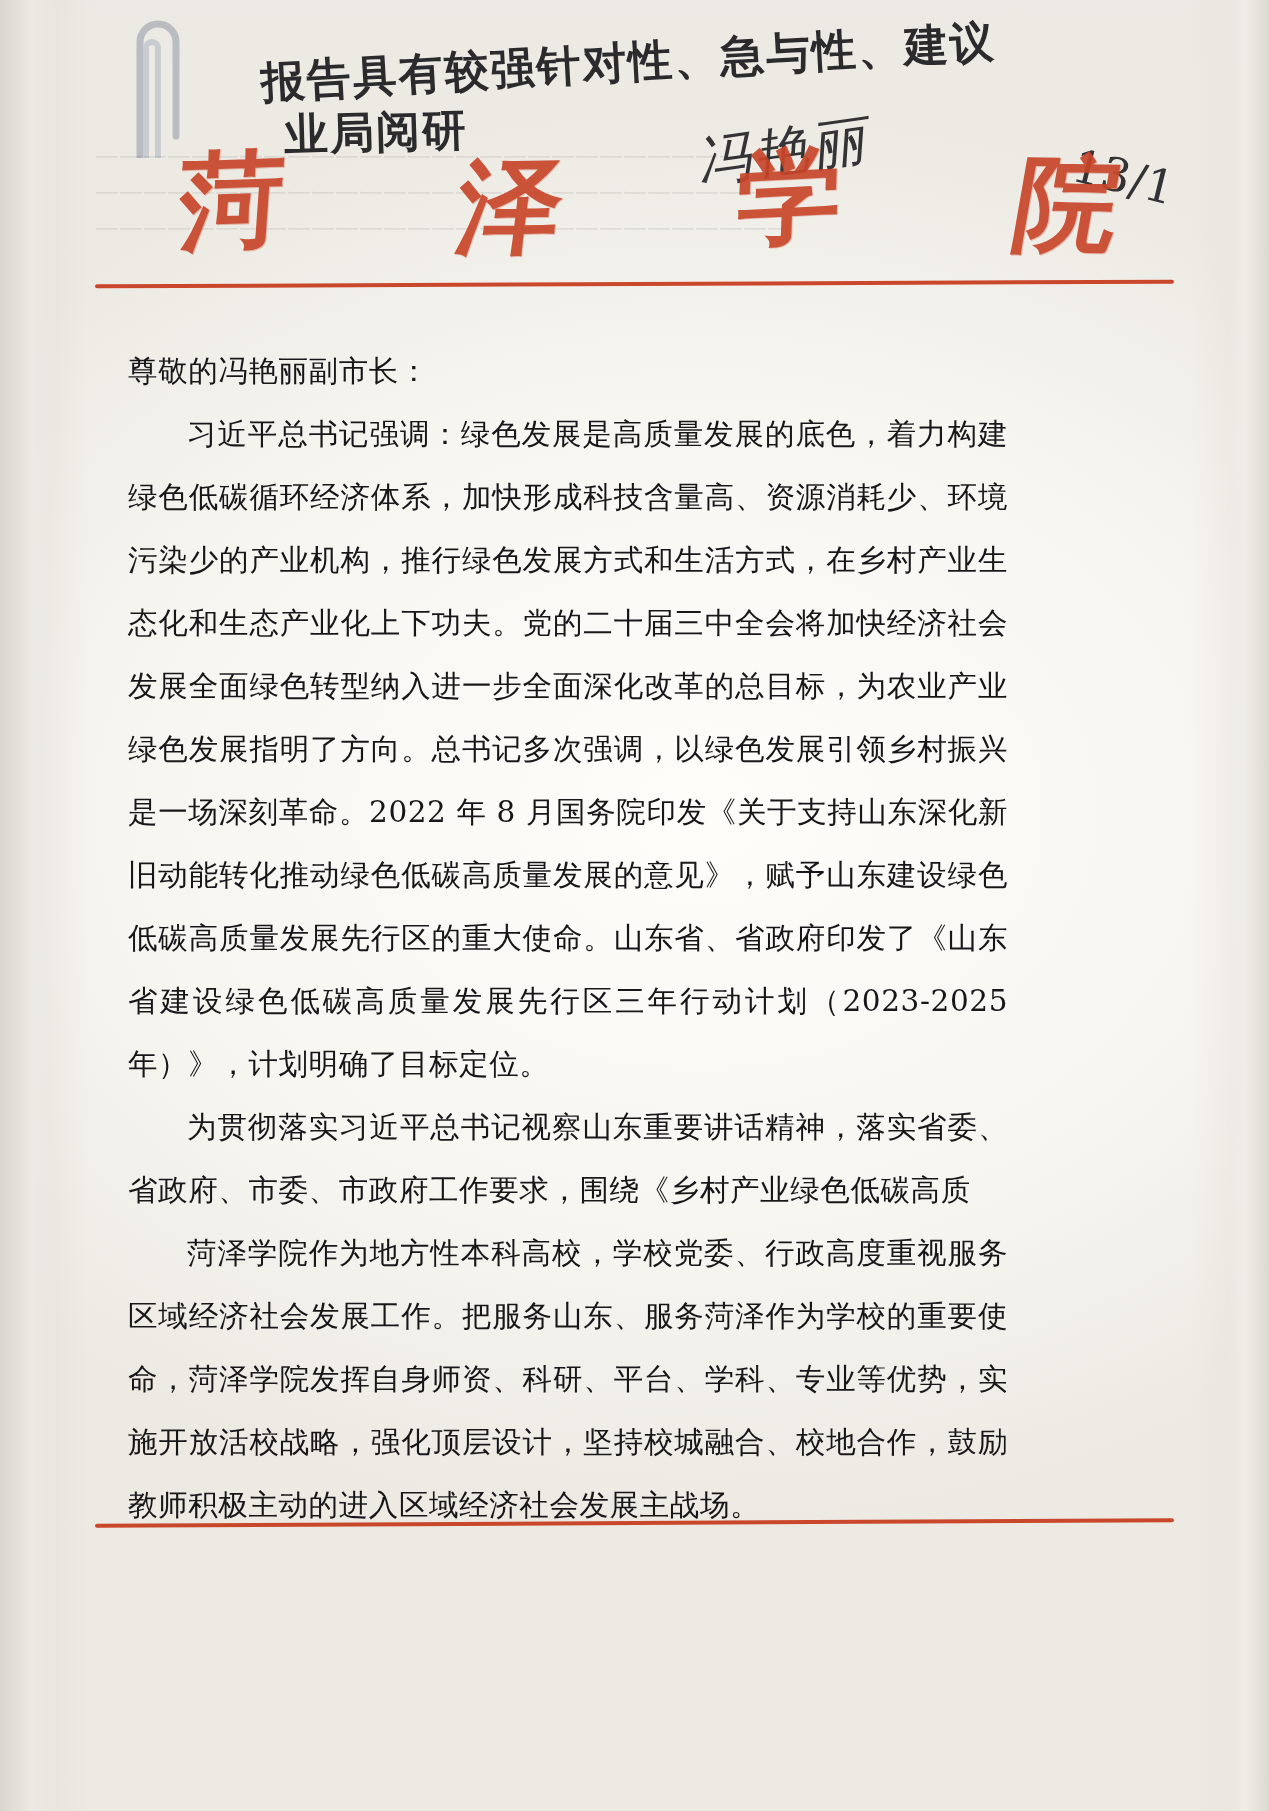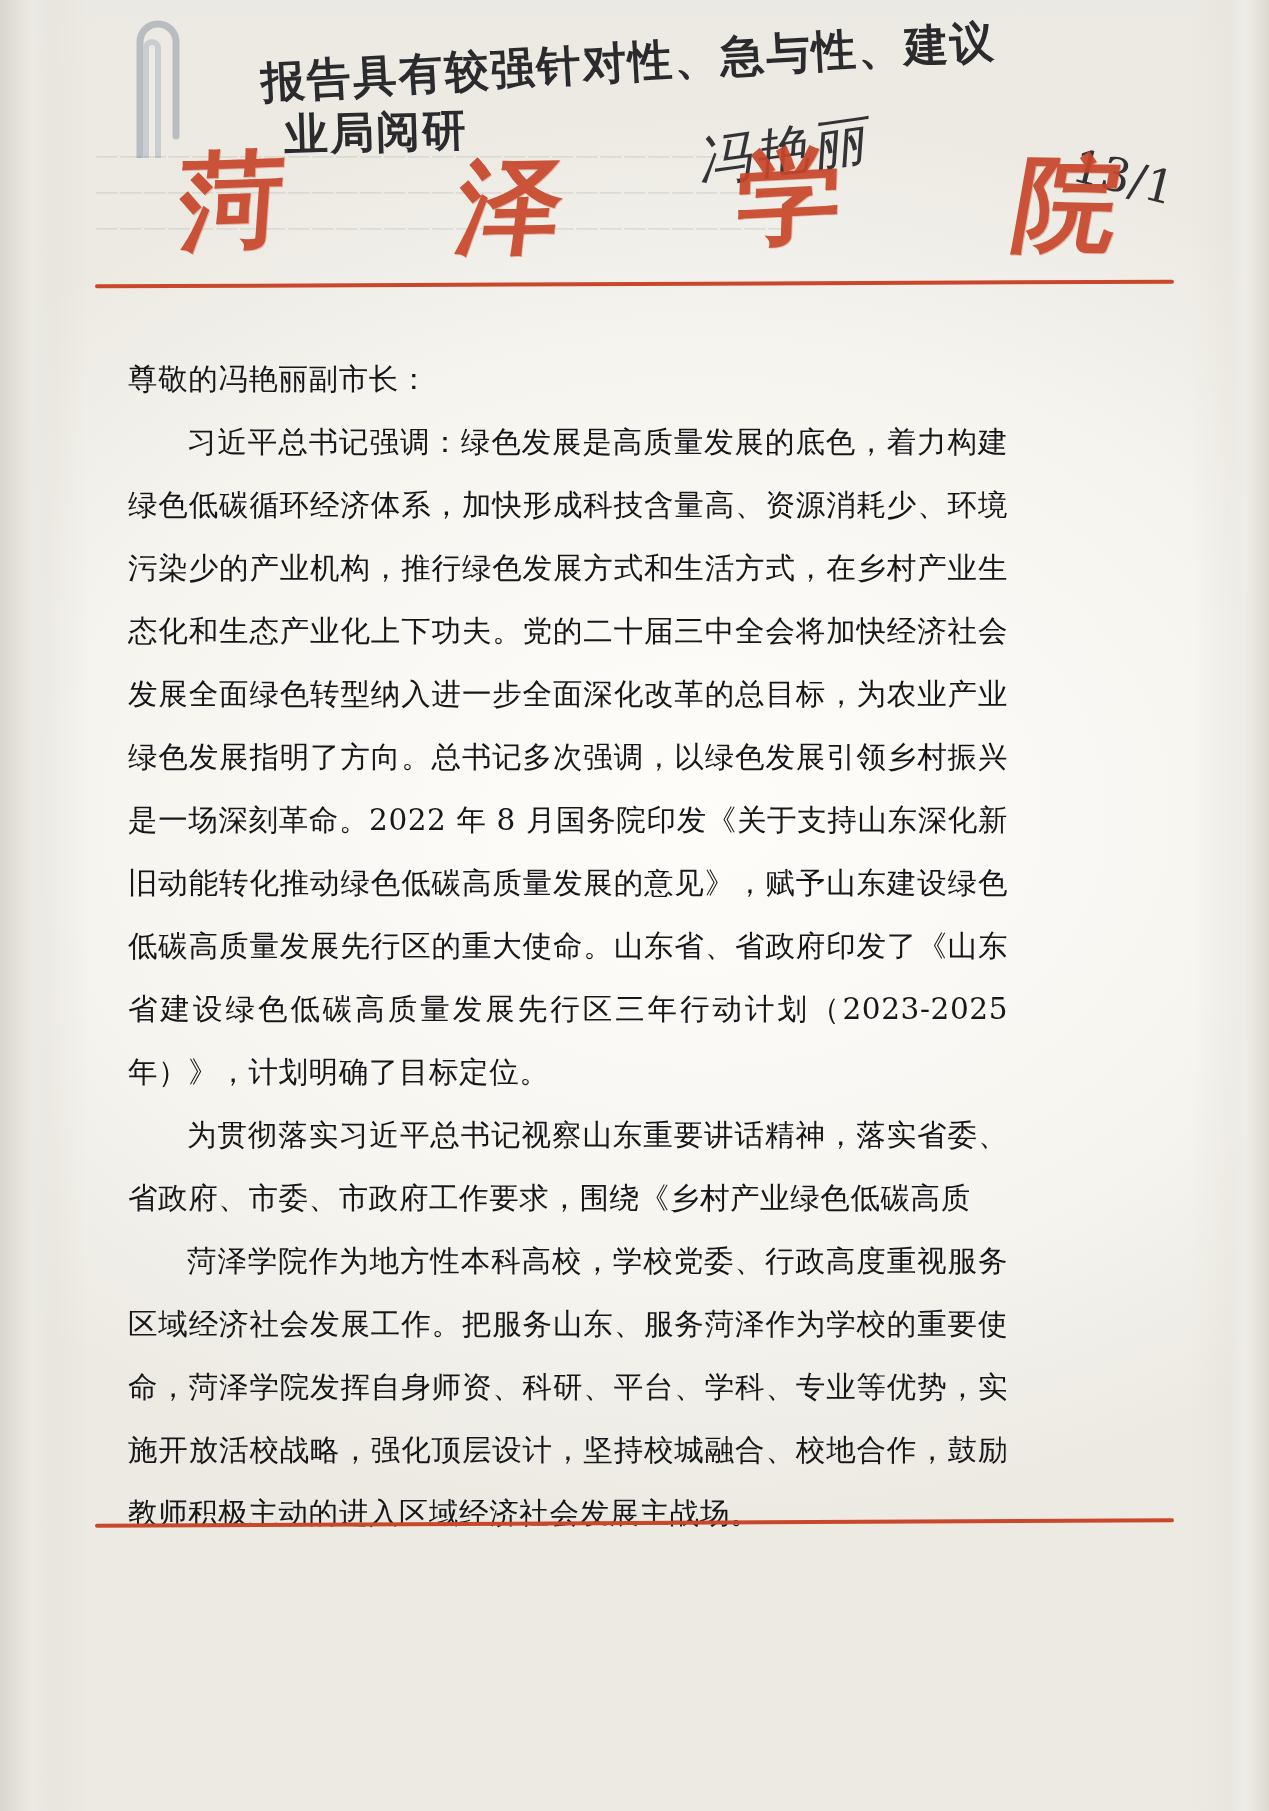--- a/index.html
+++ b/index.html
@@ -144,21 +144,21 @@
     color: #202024;
     transform: rotate(14deg);
     opacity: 0.9;
     pointer-events: none;
   }
 
   
   .body-text {
     position: absolute;
     left: 128px;
-    top: 348px;
+    top: 340px;
     width: 880px;
     color: #17171a;
     font-family: "DejaVu Serif", serif;
     font-size: 29.5px;
     line-height: 63px;
     text-align: justify;
     text-justify: inter-character;
     letter-spacing: 0.6px;
   }
   .body-text p {

